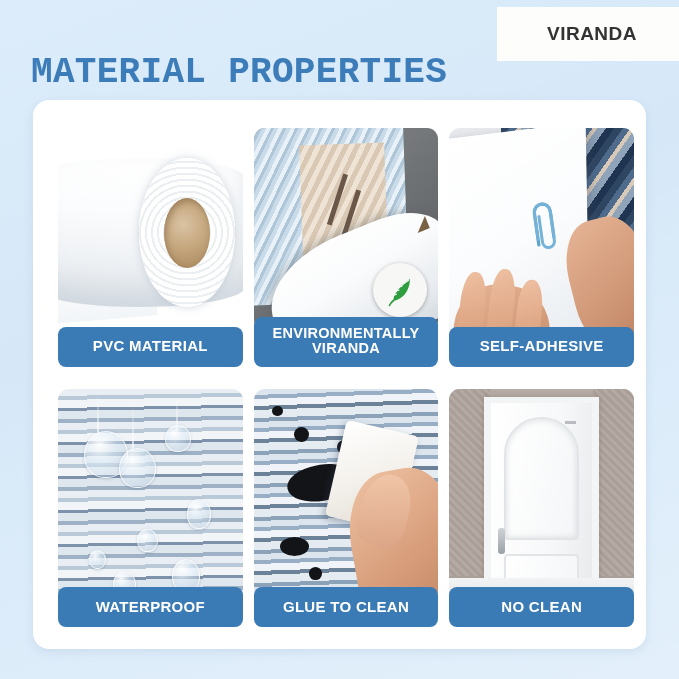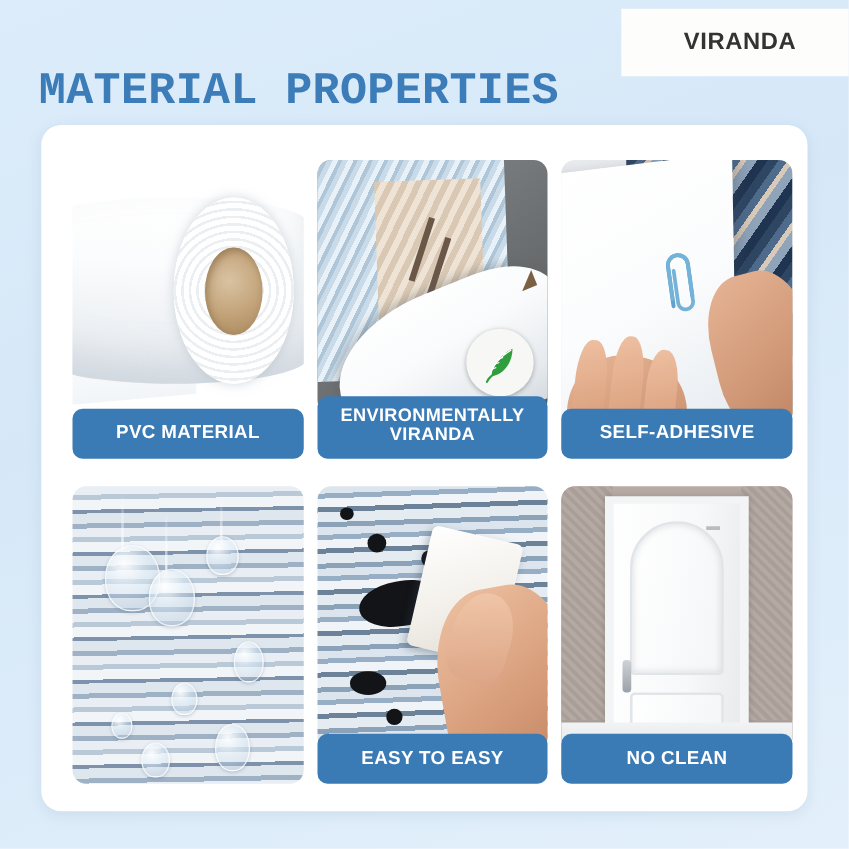--- a/index.html
+++ b/index.html
@@ -486,35 +486,36 @@
         <div class="trail" style="left:40%;top:8%;height:22%;"></div>
         <div class="drop" style="left:33%;top:28%;width:20%;height:19%;"></div>
         <div class="trail" style="left:64%;top:4%;height:16%;"></div>
         <div class="drop" style="left:58%;top:17%;width:14%;height:13%;"></div>
         <div class="drop" style="left:70%;top:52%;width:13%;height:14%;"></div>
         <div class="drop" style="left:43%;top:66%;width:11%;height:11%;"></div>
         <div class="drop" style="left:17%;top:76%;width:9%;height:9%;"></div>
         <div class="drop" style="left:62%;top:80%;width:15%;height:16%;"></div>
         <div class="drop" style="left:30%;top:86%;width:12%;height:12%;"></div>
       </div>
+      <div class="label">WATERPROOF</div>
     </div>
 
     <div class="cell">
       <div class="thumb cln">
         <div class="stain" style="left:18%;top:36%;width:36%;height:17%;border-radius:50% 46% 40% 52%;transform:rotate(-10deg);"></div>
         <div class="stain" style="left:14%;top:70%;width:16%;height:9%;"></div>
         <div class="stain" style="left:30%;top:84%;width:7%;height:6%;"></div>
         <div class="stain" style="left:22%;top:18%;width:8%;height:7%;"></div>
         <div class="stain" style="left:45%;top:24%;width:8%;height:7%;"></div>
         <div class="stain" style="left:10%;top:8%;width:6%;height:5%;"></div>
         <div class="sponge"></div>
         <div class="hand"></div>
         <div class="thumbpad"></div>
       </div>
-      <div class="label">EASY TO EASY</div>
+      <div class="label">GLUE TO CLEAN</div>
     </div>
 
     <div class="cell">
       <div class="thumb door">
         <div class="wall-l"></div>
         <div class="wall-r"></div>
         <div class="frame">
           <div class="leaf">
             <div class="panel-top"></div>
             <div class="panel-bot"></div>

